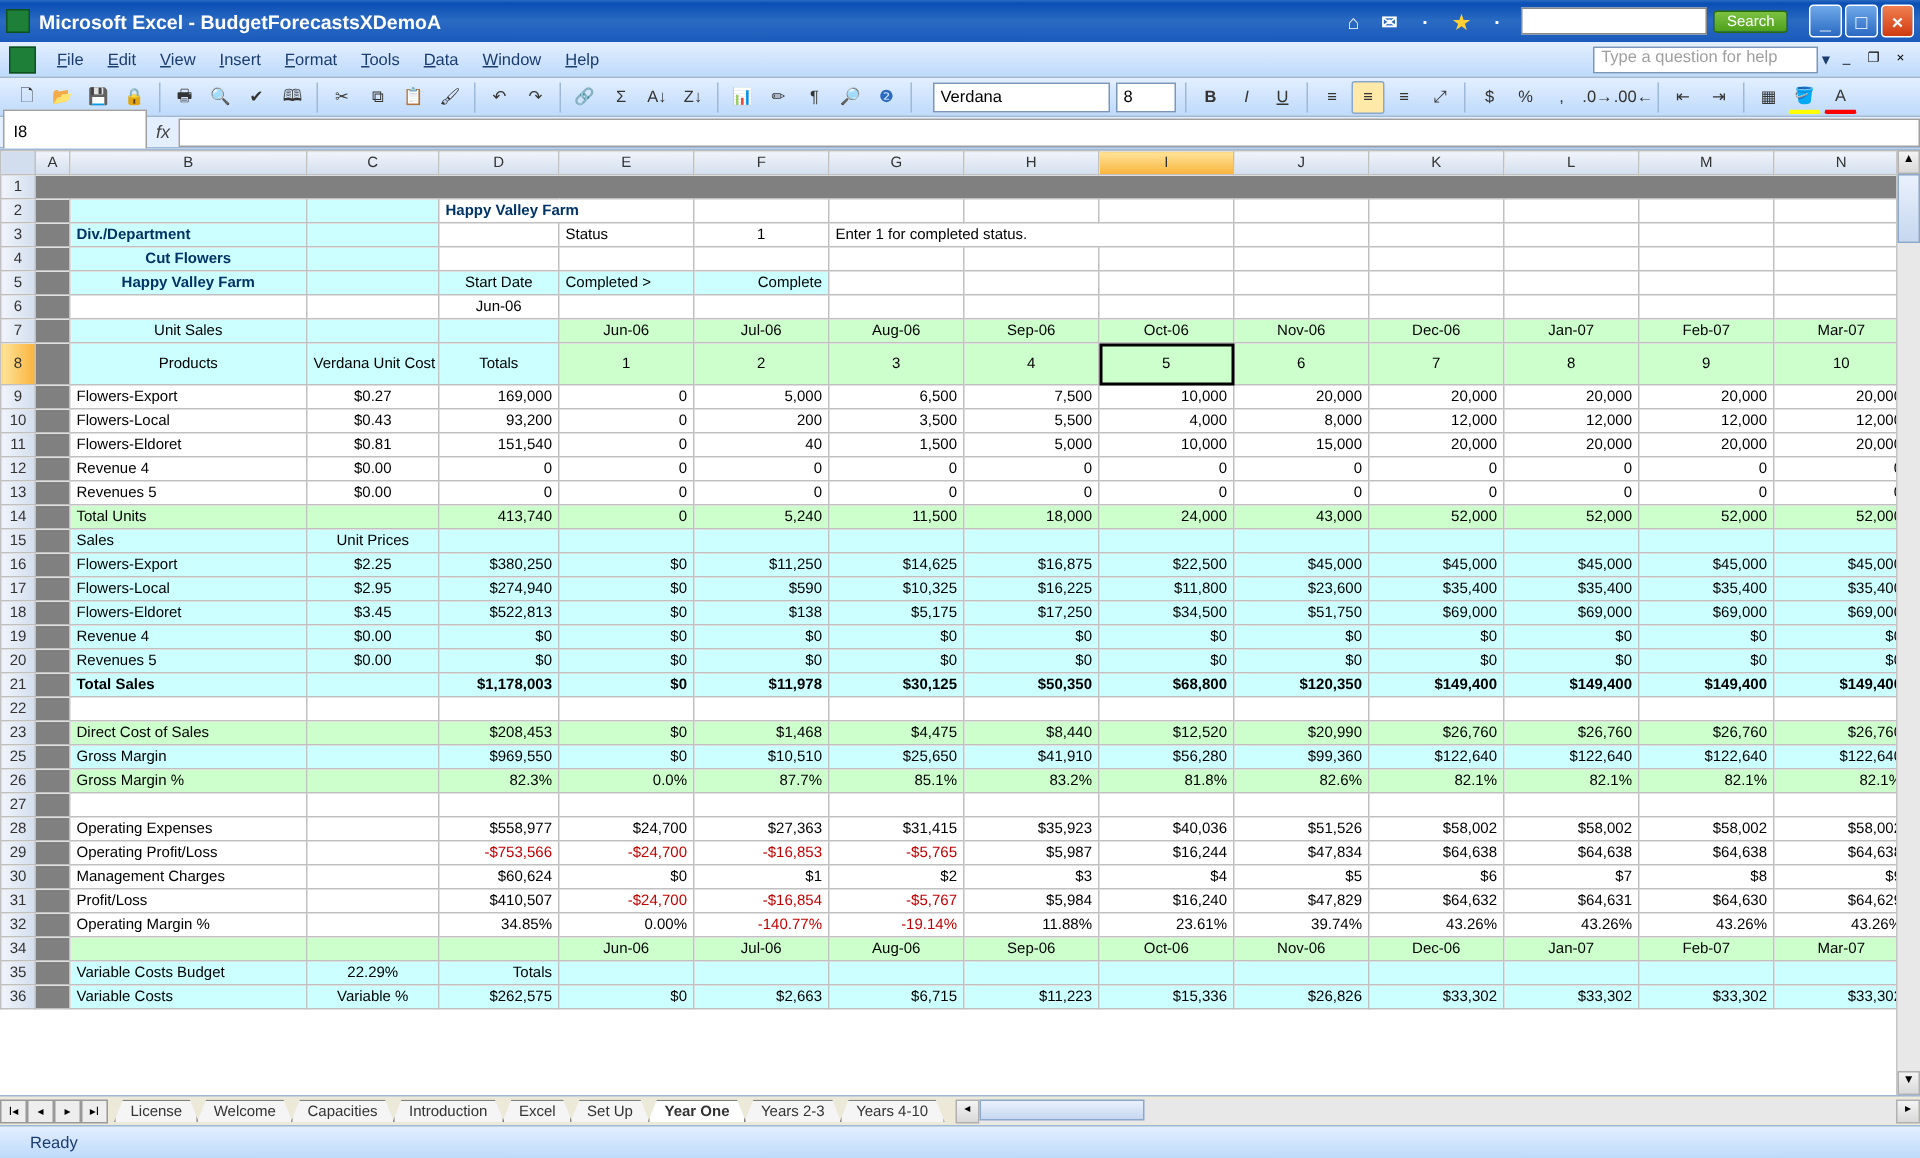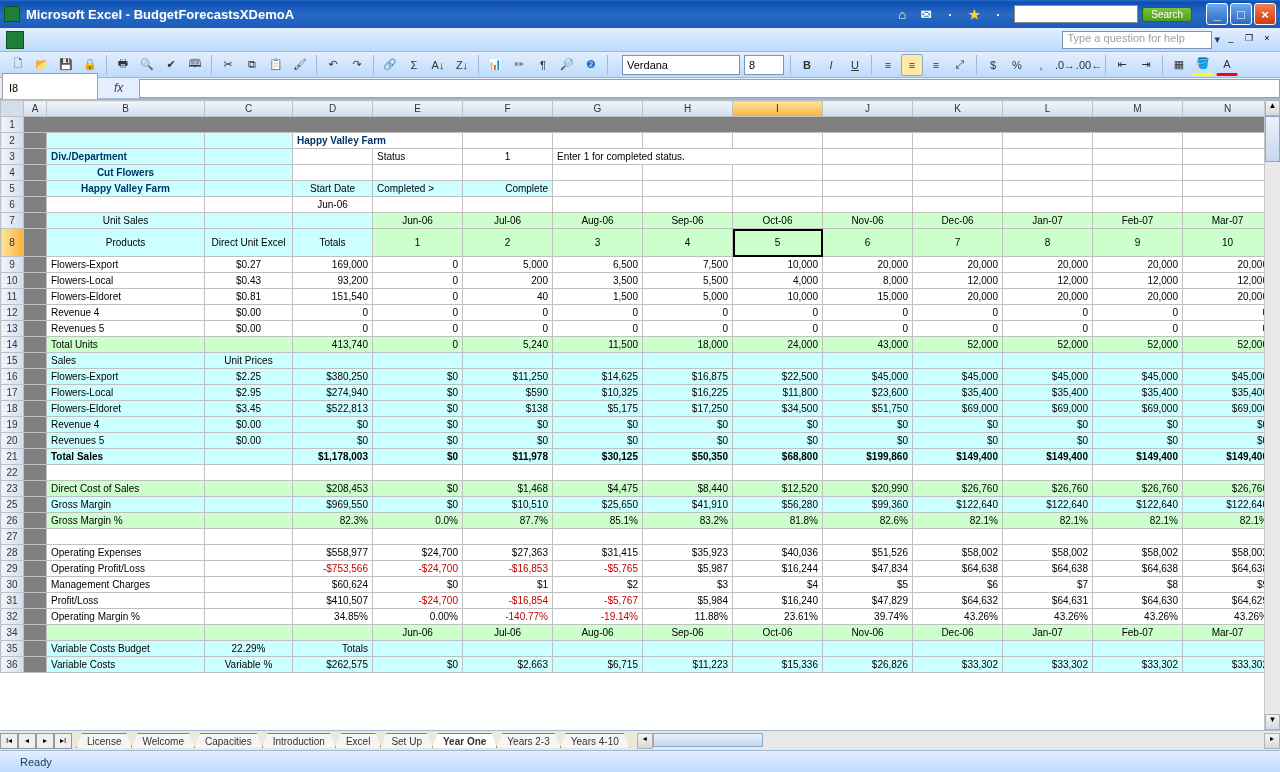--- a/index.html
+++ b/index.html
@@ -29,21 +29,21 @@
 
 .toolbar { background: linear-gradient(#e3efff,#bedafb); height: 26px; display: flex; align-items: center; padding: 2px 6px; border-bottom: 1px solid #9db9d7; }
 .tbtn { width: 22px; height: 22px; display: flex; align-items: center; justify-content: center; margin: 0 1px; border: 1px solid transparent; border-radius: 2px; color: #333; }
 .tsep { width: 1px; height: 20px; background: #9db9d7; margin: 0 4px; }
 .fontbox { width: 118px; height: 20px; background: #fff; border: 1px solid #7a96b8; padding-left: 4px; font-size: 11px; margin: 0 2px; }
 .sizebox { width: 40px; height: 20px; background: #fff; border: 1px solid #7a96b8; padding-left: 4px; font-size: 11px; margin: 0 2px; }
 
 
 .formulabar { background: #e3efff; height: 21px; display: flex; align-items: center; border-bottom: 1px solid #9db9d7; }
 .namebox { width: 96px; height: 31px; background: #fff; border: 1px solid #a0a0a0; margin-left: 2px; padding-left: 6px; display: flex; align-items: center; }
-.fx { margin: 0 16px; font-style: italic; color: #444; font-size: 12px; }
+.fx { margin: 0 6px; font-style: italic; color: #444; font-size: 12px; }
 .fline { flex: 1; height: 19px; background: #fff; border: 1px solid #a0a0a0; display: flex; align-items: center; padding-left: 4px; }
 
 
 .gridwrap { position: relative; width: 1280px; height: calc(100% - 28px - 24px - 26px - 21px - 20px - 22px); overflow: hidden; background: #fff; border-top: 1px solid #9db9d7; }
 table.grid { border-collapse: collapse; table-layout: fixed; width: 1269px; }
 table.grid th, table.grid td { border: 1px solid #c0c0c0; font-family: Verdana, sans-serif; font-size: 10px; padding: 1px 4px; height: 16px; white-space: nowrap; overflow: hidden; } 
 th.colhdr { background: linear-gradient(#f1f4fb,#d2deee); color: #333; font-weight: normal; border: 1px solid #8aa7cc; text-align: center; height: 18px; }
 th.colhdr.sel { background: linear-gradient(#ffe49a,#f9b33b); }
 th.rowhdr { background: linear-gradient(90deg,#f1f4fb,#d2deee); color: #333; font-weight: normal; border: 1px solid #8aa7cc; text-align: center; width: 23px; }
 th.rowhdr.sel { background: linear-gradient(90deg,#ffe49a,#f9b33b); }
@@ -98,20 +98,21 @@
   <button class="searchbtn">Search</button>
   <div class="winbtns">
     <div class="winbtn minbtn">_</div>
     <div class="winbtn maxbtn">□</div>
     <div class="winbtn closebtn">×</div>
   </div>
 </div>
 
 <div class="menubar">
   <div class="xicon2"></div>
+  <span id="menus"><span class="menu"><u>F</u>ile</span><span class="menu"><u>E</u>dit</span><span class="menu"><u>V</u>iew</span><span class="menu"><u>I</u>nsert</span><span class="menu"><u>F</u>ormat</span><span class="menu"><u>T</u>ools</span><span class="menu"><u>D</u>ata</span><span class="menu"><u>W</u>indow</span><span class="menu"><u>H</u>elp</span></span>
   <div class="spacer"></div>
   <div class="helpbox">Type a question for help</div>
   <span style="color:#1a3c6e;margin-left:2px">▾</span>
   <span class="mdi">_</span>
   <span class="mdi">❐</span>
   <span class="mdi">×</span>
 </div>
 
 <div class="toolbar">
   <span class="tbtn">🗋</span>
@@ -319,21 +320,21 @@
           <td class="green ctr">Nov-06</td>
           <td class="green ctr">Dec-06</td>
           <td class="green ctr">Jan-07</td>
           <td class="green ctr">Feb-07</td>
           <td class="green ctr">Mar-07</td>
         </tr>
         <tr style="height:28px">
           <th class="rowhdr sel">8</th>
           <td class="gray"></td>
           <td class="teal ctr">Products</td>
-          <td class="teal ctr">Direct Unit Excel</td>
+          <td class="teal ctr">Verdana Unit Cost</td>
           <td class="teal ctr">Totals</td>
           <td class="green ctr">1</td>
           <td class="green ctr">2</td>
           <td class="green ctr">3</td>
           <td class="green ctr">4</td>
           <td class="green ctr selcell">5</td>
           <td class="green ctr">6</td>
           <td class="green ctr">7</td>
           <td class="green ctr">8</td>
           <td class="green ctr">9</td>
@@ -547,21 +548,21 @@
           <th class="rowhdr">21</th>
           <td class="gray"></td>
           <td class="teal bold">Total Sales</td>
           <td class="teal bold ctr"></td>
           <td class="teal bold rnum">$1,178,003</td>
           <td class="teal bold rnum">$0</td>
           <td class="teal bold rnum">$11,978</td>
           <td class="teal bold rnum">$30,125</td>
           <td class="teal bold rnum">$50,350</td>
           <td class="teal bold rnum">$68,800</td>
-          <td class="teal bold rnum">$199,860</td>
+          <td class="teal bold rnum">$120,350</td>
           <td class="teal bold rnum">$149,400</td>
           <td class="teal bold rnum">$149,400</td>
           <td class="teal bold rnum">$149,400</td>
           <td class="teal bold rnum">$149,400</td>
         </tr>
         <tr>
           <th class="rowhdr">22</th>
           <td class="gray"></td>
           <td class=""></td>
           <td class=" ctr"></td>

